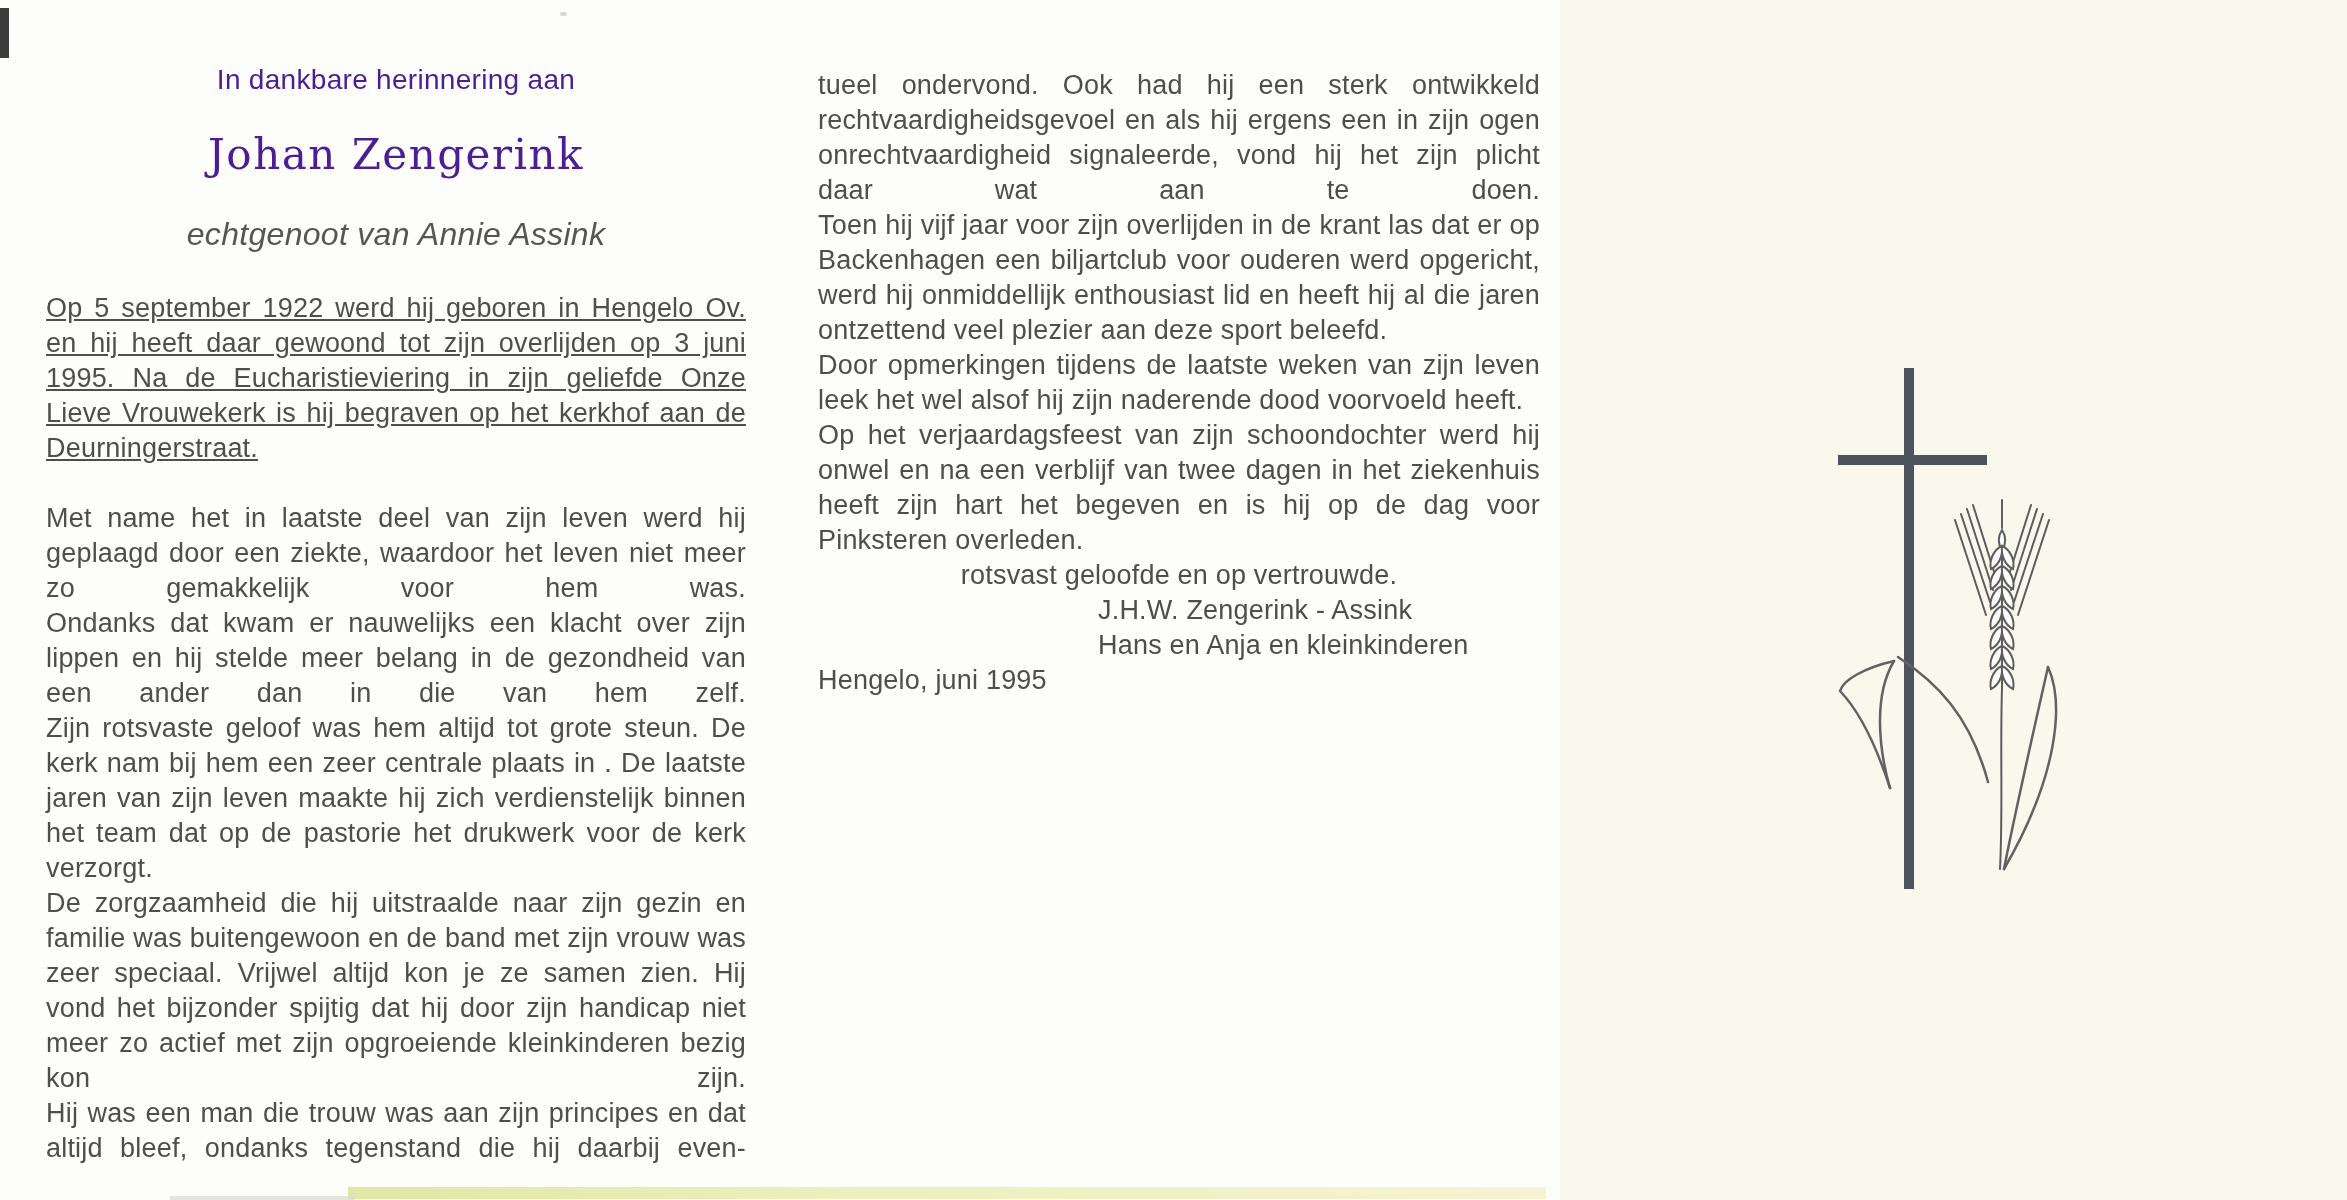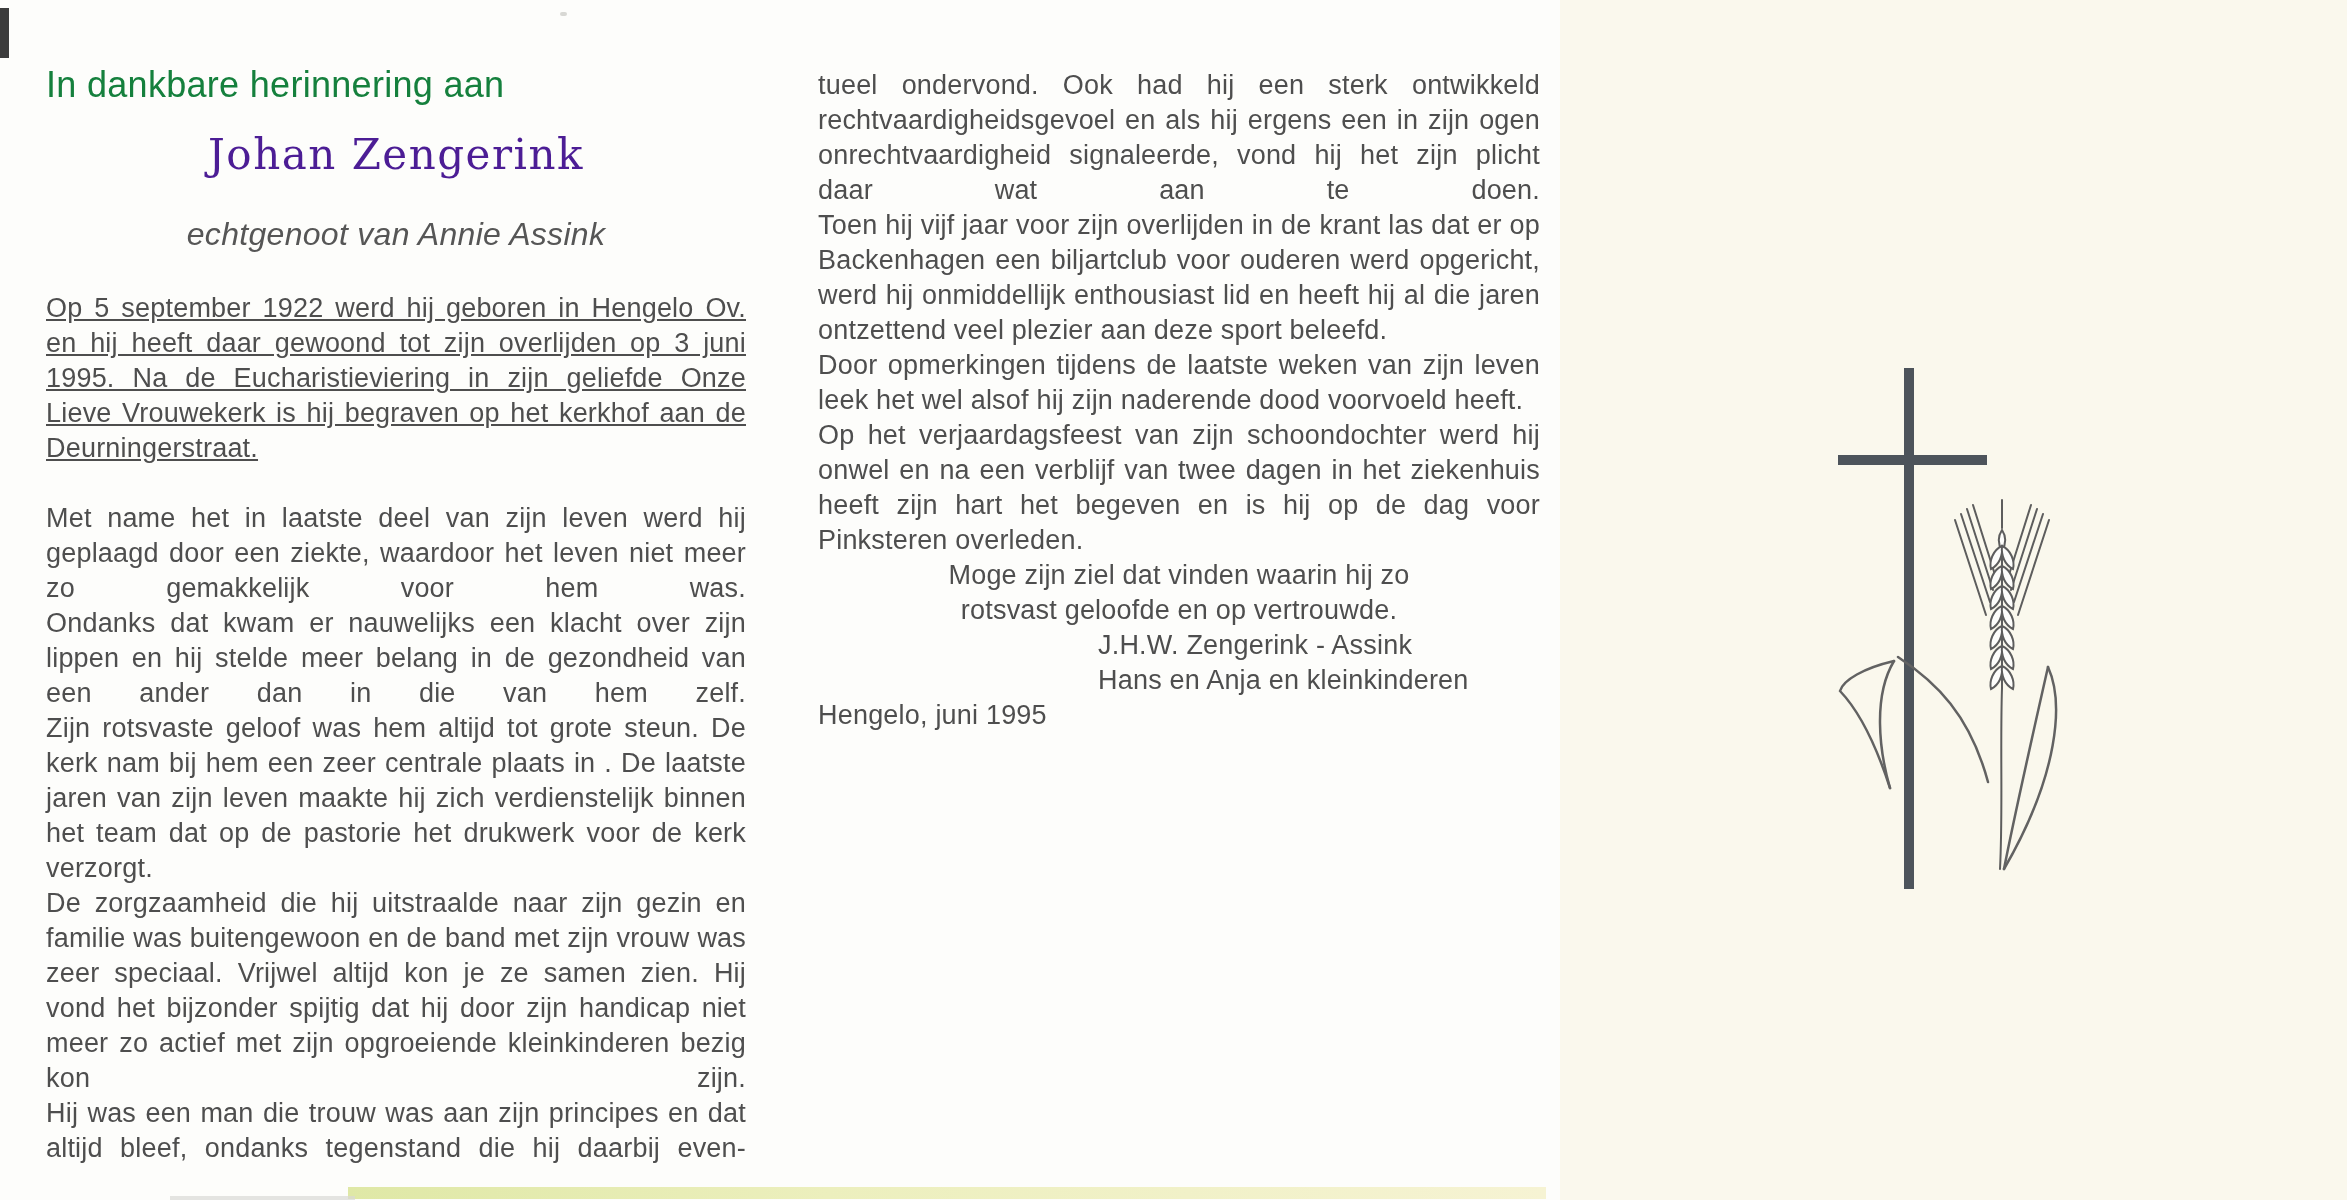--- a/index.html
+++ b/index.html
@@ -28,21 +28,21 @@
   .bottom-sliver{
     position:absolute;left:170px;top:1196px;width:185px;height:4px;background:#d9d9d6;opacity:.7;
   }
 
   .col{position:absolute;top:0;height:1200px;}
   .col-left{left:46px;width:700px;}
   .col-right{left:818px;width:722px;}
 
   .hdr-intro{
     position:absolute;top:64px;left:0;width:100%;
-    text-align:left;font-size:36px;color:#15803d;letter-spacing:.3px;
+    text-align:center;font-size:28px;color:#4c1d95;letter-spacing:.3px;
   }
   .hdr-name{
     position:absolute;top:130px;left:0;width:100%;
     text-align:center;
     font-family:"DejaVu Serif",serif;
     font-size:42px;color:#4c1d95;letter-spacing:1.5px;
   }
   .hdr-sub{
     position:absolute;top:216px;left:0;width:100%;
     text-align:center;font-size:32px;color:#565656;letter-spacing:.3px;font-style:italic;
@@ -87,21 +87,20 @@
     </div>
   </div>
 
   <div class="col col-right">
     <div class="body body-right">
       <p class="para justify-last">tueel ondervond. Ook had hij een sterk ontwikkeld rechtvaardigheidsgevoel en als hij ergens een in zijn ogen onrechtvaardigheid signaleerde, vond hij het zijn plicht daar wat aan te doen.</p>
       <p class="para">Toen hij vijf jaar voor zijn overlijden in de krant las dat er op Backenhagen een biljartclub voor ouderen werd opgericht, werd hij onmiddellijk enthousiast lid en heeft hij al die jaren ontzettend veel plezier aan deze sport beleefd.</p>
       <p class="para">Door opmerkingen tijdens de laatste weken van zijn leven leek het wel alsof hij zijn naderende dood voorvoeld heeft.</p>
       <p class="para">Op het verjaardagsfeest van zijn schoondochter werd hij onwel en na een verblijf van twee dagen in het ziekenhuis heeft zijn hart het begeven en is hij op de dag voor Pinksteren overleden.</p>
       <div class="prayer">
-        <div>Moge zijn ziel dat vinden waarin hij zo</div>
         <div>rotsvast geloofde en op vertrouwde.</div>
       </div>
       <div class="sig">J.H.W. Zengerink - Assink</div>
       <div class="sig">Hans en Anja en kleinkinderen</div>
       <div class="place">Hengelo, juni 1995</div>
     </div>
   </div>
 
   <svg class="illustration" viewBox="0 0 270 555" xmlns="http://www.w3.org/2000/svg">
     <defs>

